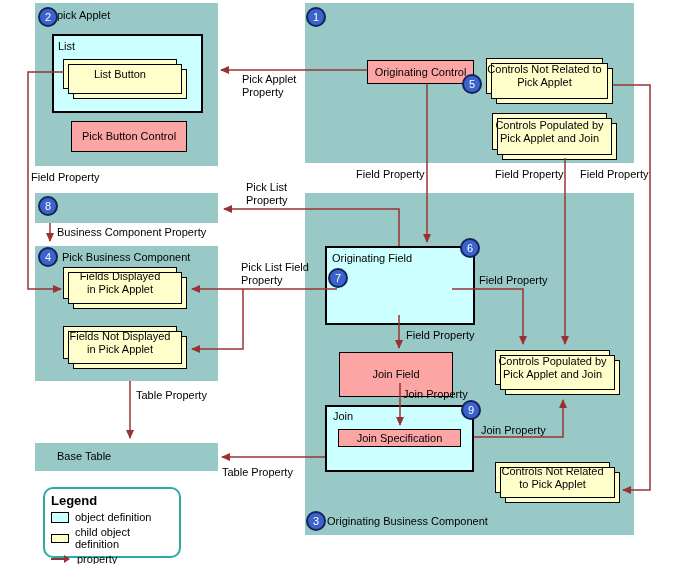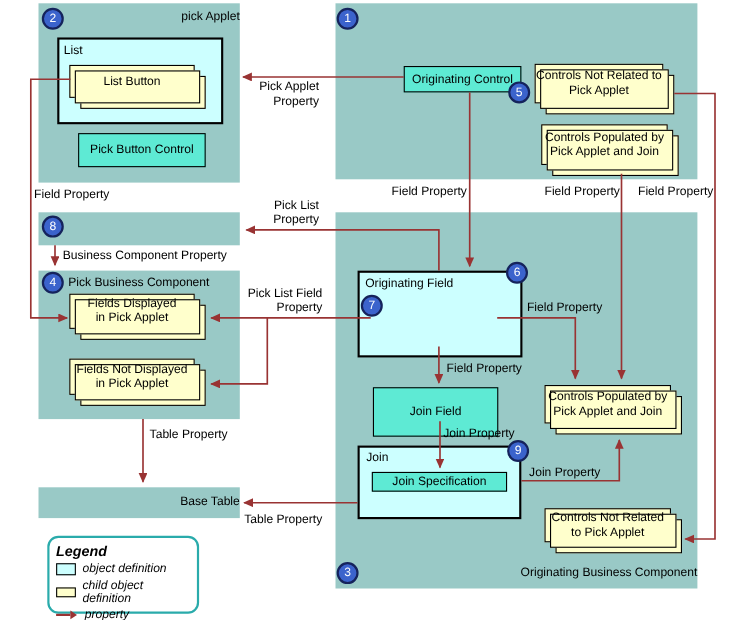--- a/index.html
+++ b/index.html
@@ -5,21 +5,21 @@
   * { box-sizing: border-box; margin: 0; padding: 0; }
   body { background: #fff; }
   #canvas {
     position: relative; width: 676px; height: 564px; background: #fff;
     font-family: "Liberation Sans", sans-serif; font-size: 11px; color: #000;
     overflow: hidden;
   }
   .teal { position: absolute; background: #99c9c6; }
   .cyan { position: absolute; background: #ccffff; border: 2px solid #000; z-index: 1; }
   .ybox {
-    position: absolute; background: #5eead4; border: 1px solid #000;
+    position: absolute; background: #fca5a5; border: 1px solid #000;
     display: flex; align-items: center; justify-content: center;
     text-align: center; line-height: 13px; z-index: 2;
   }
   .stack {
     position: absolute; background: #ffffcc; border: 1px solid #000;
     display: flex; align-items: center; justify-content: center;
     text-align: center; line-height: 13px; z-index: 2;
   }
   .stack::before, .stack::after {
     content: ""; position: absolute; width: 100%; height: 100%;
@@ -28,27 +28,27 @@
   .stack::before { left: 9px; top: 9px; }
   .stack::after  { left: 4px; top: 4px; }
   .badge {
     position: absolute; width: 20px; height: 20px; border-radius: 50%;
     background: #3b63cc; border: 2px solid #15235c; color: #fff;
     font-size: 11px; display: flex; align-items: center; justify-content: center;
     z-index: 5;
   }
   .boxtitle { position: absolute; z-index: 2; line-height: 13px; }
   .lbl { position: absolute; z-index: 3; line-height: 13px; }
-  .ctr { text-align: right; }
+  .ctr { text-align: left; margin-left: 22px; }
   .nw { white-space: nowrap; }
   #wires { position: absolute; left: 0; top: 0; z-index: 4; pointer-events: none; }
   .legend {
     position: absolute; left: 43px; top: 487px; width: 138px; height: 71px;
     background: #fff; border: 2px solid #2aabab; border-radius: 10px;
-    padding: 4px 6px; z-index: 2; font-style: italic;
+    padding: 4px 6px; z-index: 2;
   }
   .legend h3 { font-size: 13px; font-weight: bold; margin-bottom: 2px; }
   .lrow { display: flex; align-items: center; gap: 6px; margin-top: 3px; }
   .sw-obj   { width: 18px; height: 11px; background: #ccffff; border: 1px solid #000; flex: none; }
   .sw-child { width: 18px; height: 9px;  background: #ffffcc; border: 1px solid #000; flex: none; }
   .sw-arrow { display: flex; align-items: center; width: 20px; flex: none; }
   .sw-arrow i { display: block; width: 13px; height: 2px; background: #993333; }
   .sw-arrow b { display: block; width: 0; height: 0; border-left: 6px solid #993333;
                 border-top: 4px solid transparent; border-bottom: 4px solid transparent; }
 </style>

